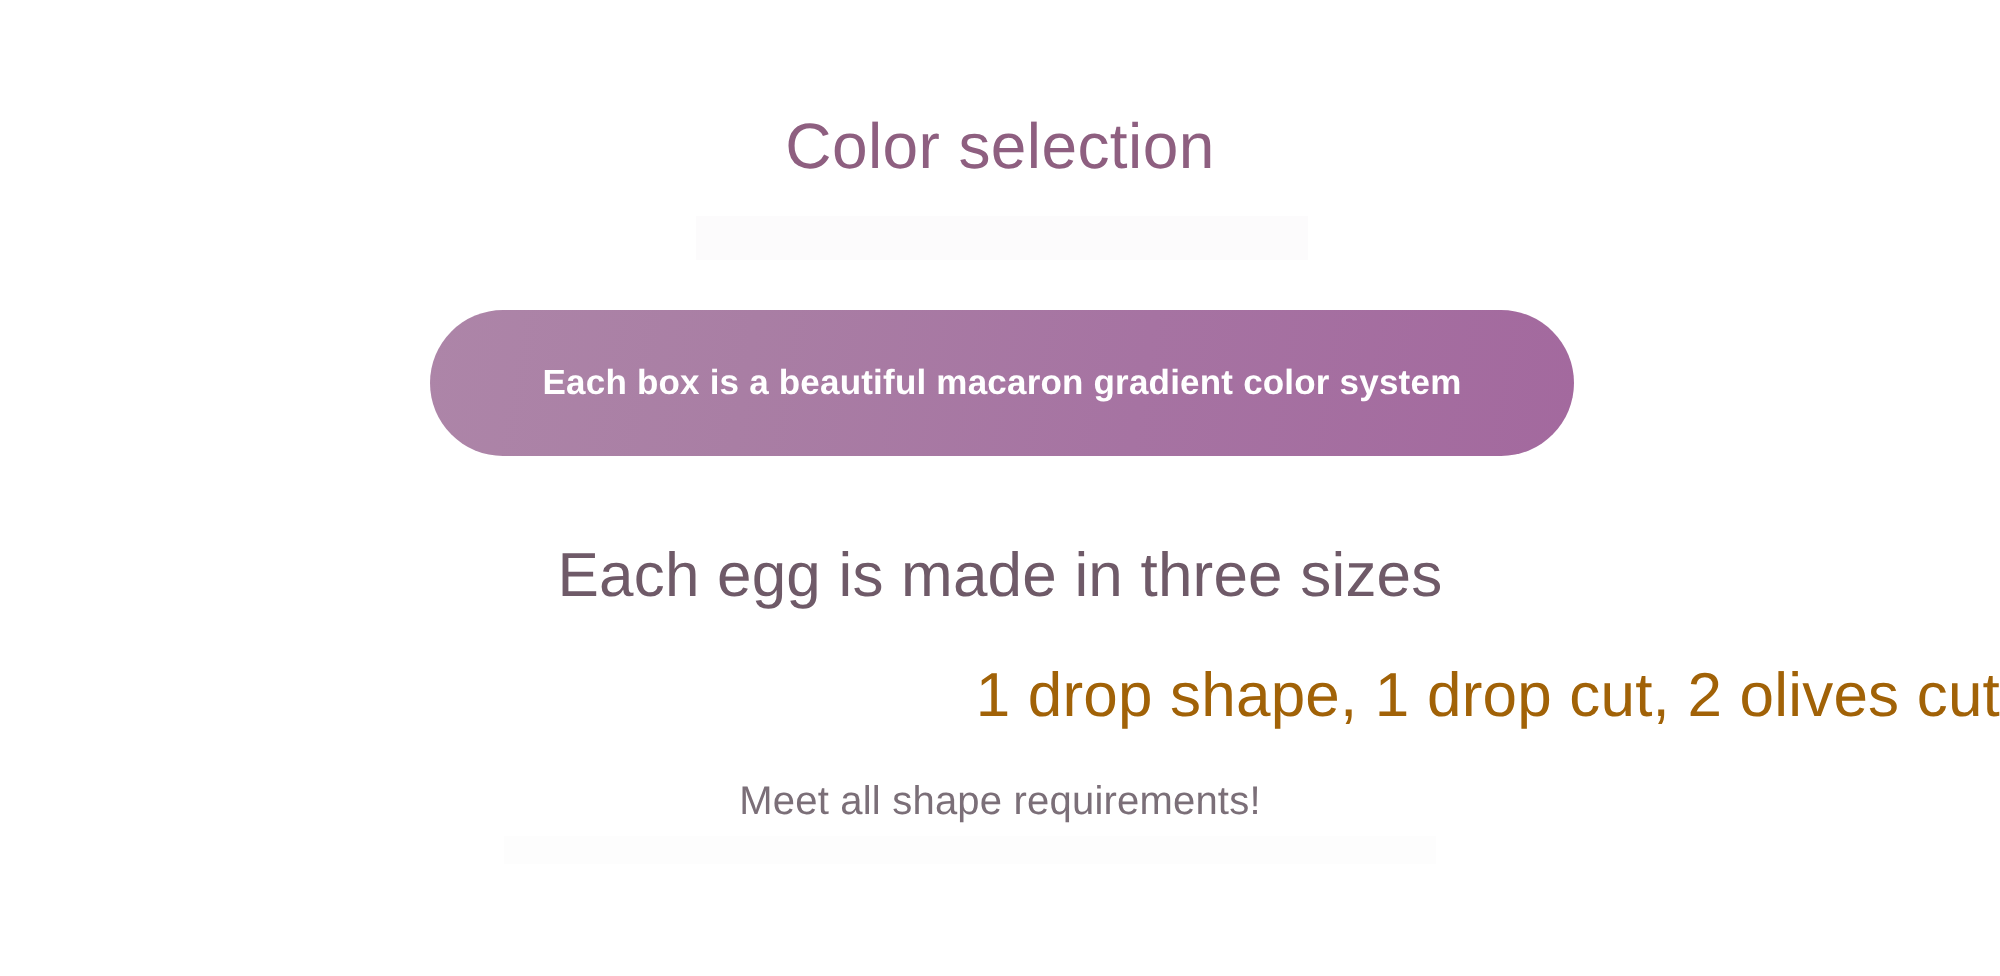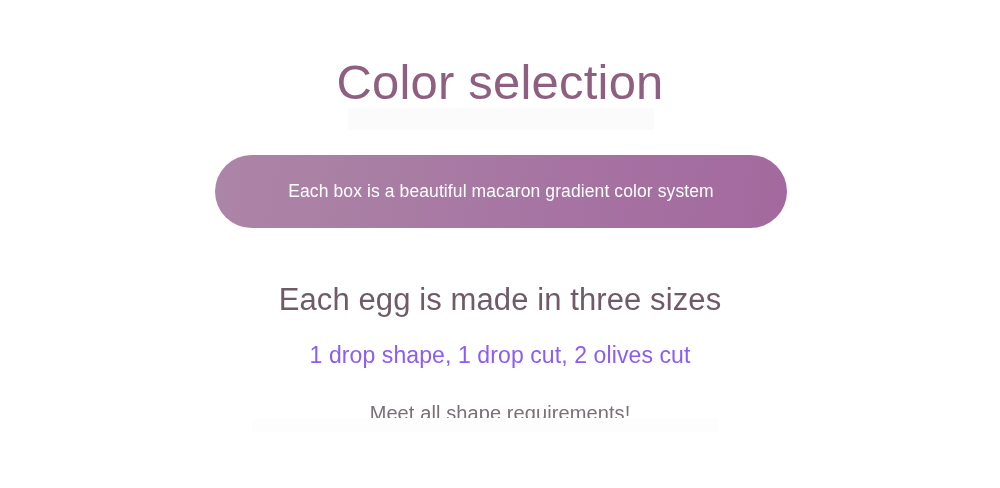--- a/index.html
+++ b/index.html
@@ -27,21 +27,21 @@
 
   
   .promo-title {
     margin: 0;
     padding: 0;
     position: absolute;
     top: 56px;
     left: 0;
     right: 0;
     text-align: center;
-    font-size: 49px;
+    font-size: 32px;
     font-weight: 400;
     line-height: 1.1;
     letter-spacing: 0.2px;
     color: #8e5f80;
     font-family: "Liberation Sans", sans-serif;
   }
 
   
   .title-haze {
     position: absolute;
@@ -64,53 +64,54 @@
     background: linear-gradient(100deg, #ad85a8 0%, #a97ea4 28%, #a673a2 62%, #a3699e 100%);
     display: flex;
     align-items: center;
     justify-content: center;
     box-sizing: border-box;
   }
 
   .pill-label {
     color: #ffffff;
     font-size: 17.5px;
-    font-weight: 400;
+    font-weight: 700;
     letter-spacing: 0.1px;
     line-height: 1;
     font-family: "Liberation Sans", sans-serif;
     white-space: nowrap;
   }
 
   
   .body-line {
     position: absolute;
     left: 0;
     right: 0;
     text-align: center;
-    margin: 12px;
+    margin: 0;
     font-family: "Liberation Sans", sans-serif;
     font-weight: 400;
     white-space: nowrap;
   }
 
   .line-sizes {
     top: 270px;
     font-size: 31px;
     line-height: 1.15;
     color: #6f5a68;
     letter-spacing: 0.1px;
   }
 
   .line-shapes {
     top: 330px;
-    font-size: 23px;
+    font-size: 31px;
     line-height: 1.15;
-    color: #8b5cf6;
+    color: #a16207;
     letter-spacing: 0.1px;
+    text-align: right;
   }
 
   .line-footnote {
     top: 390px;
     font-size: 20px;
     line-height: 1.15;
     color: #7b6f78;
     letter-spacing: 0.1px;
   }
 

